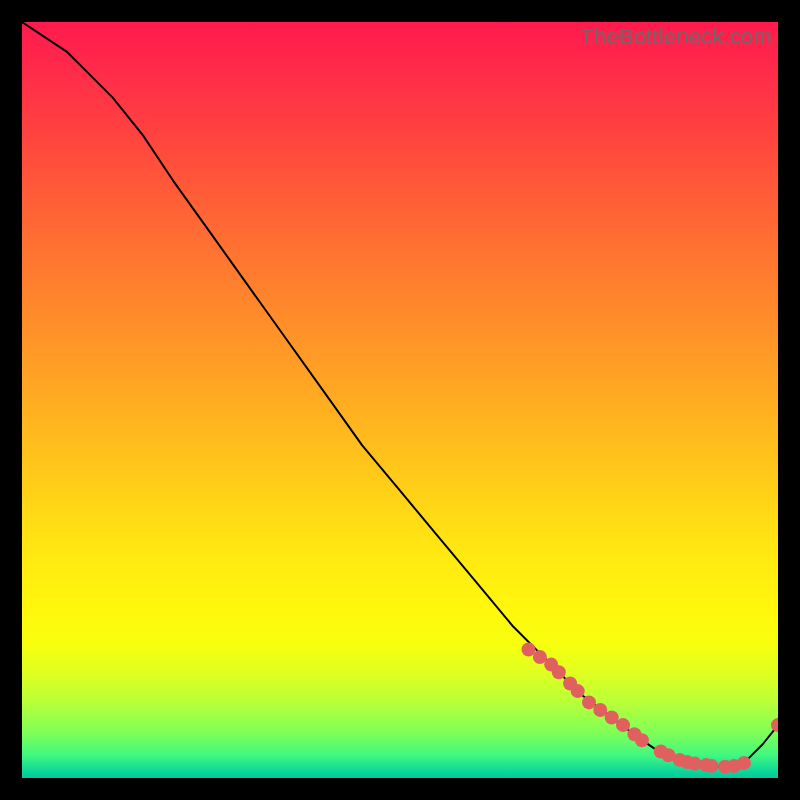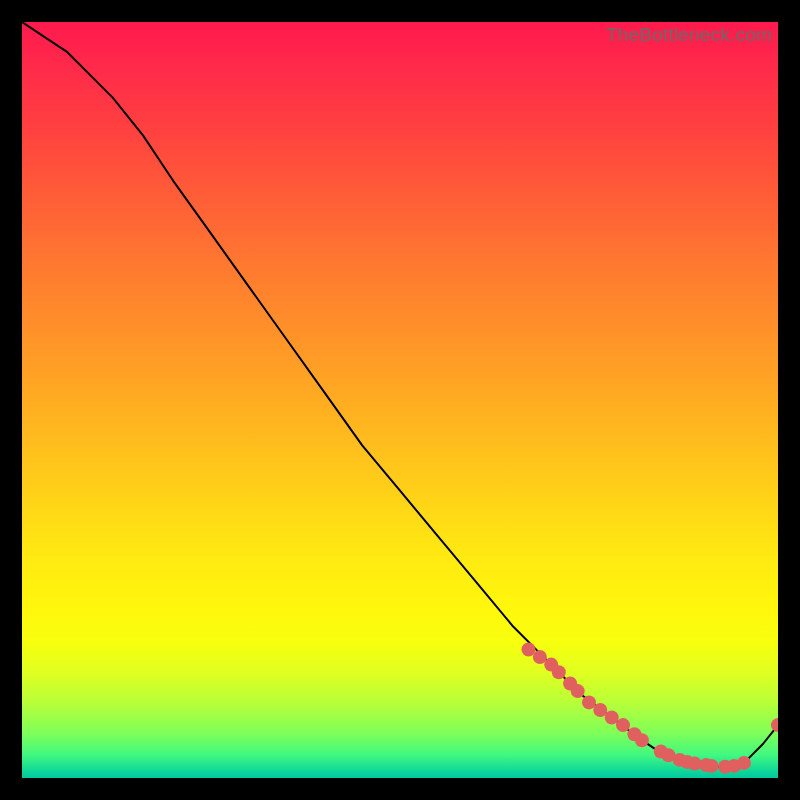--- a/index.html
+++ b/index.html
@@ -41,21 +41,21 @@
       #40f880 97%,
       #10d898 99%,
       #00c8a0 100%
     );
   }
   .watermark {
     position: absolute;
     top: 2px;
     right: 6px;
     color: #6a6a6a;
-    font-size: 19px;
+    font-size: 22px;
     font-weight: 500;
     letter-spacing: 0.2px;
     pointer-events: none;
   }
   svg.overlay {
     position: absolute;
     left: 0;
     top: 0;
     width: 756px;
     height: 756px;

